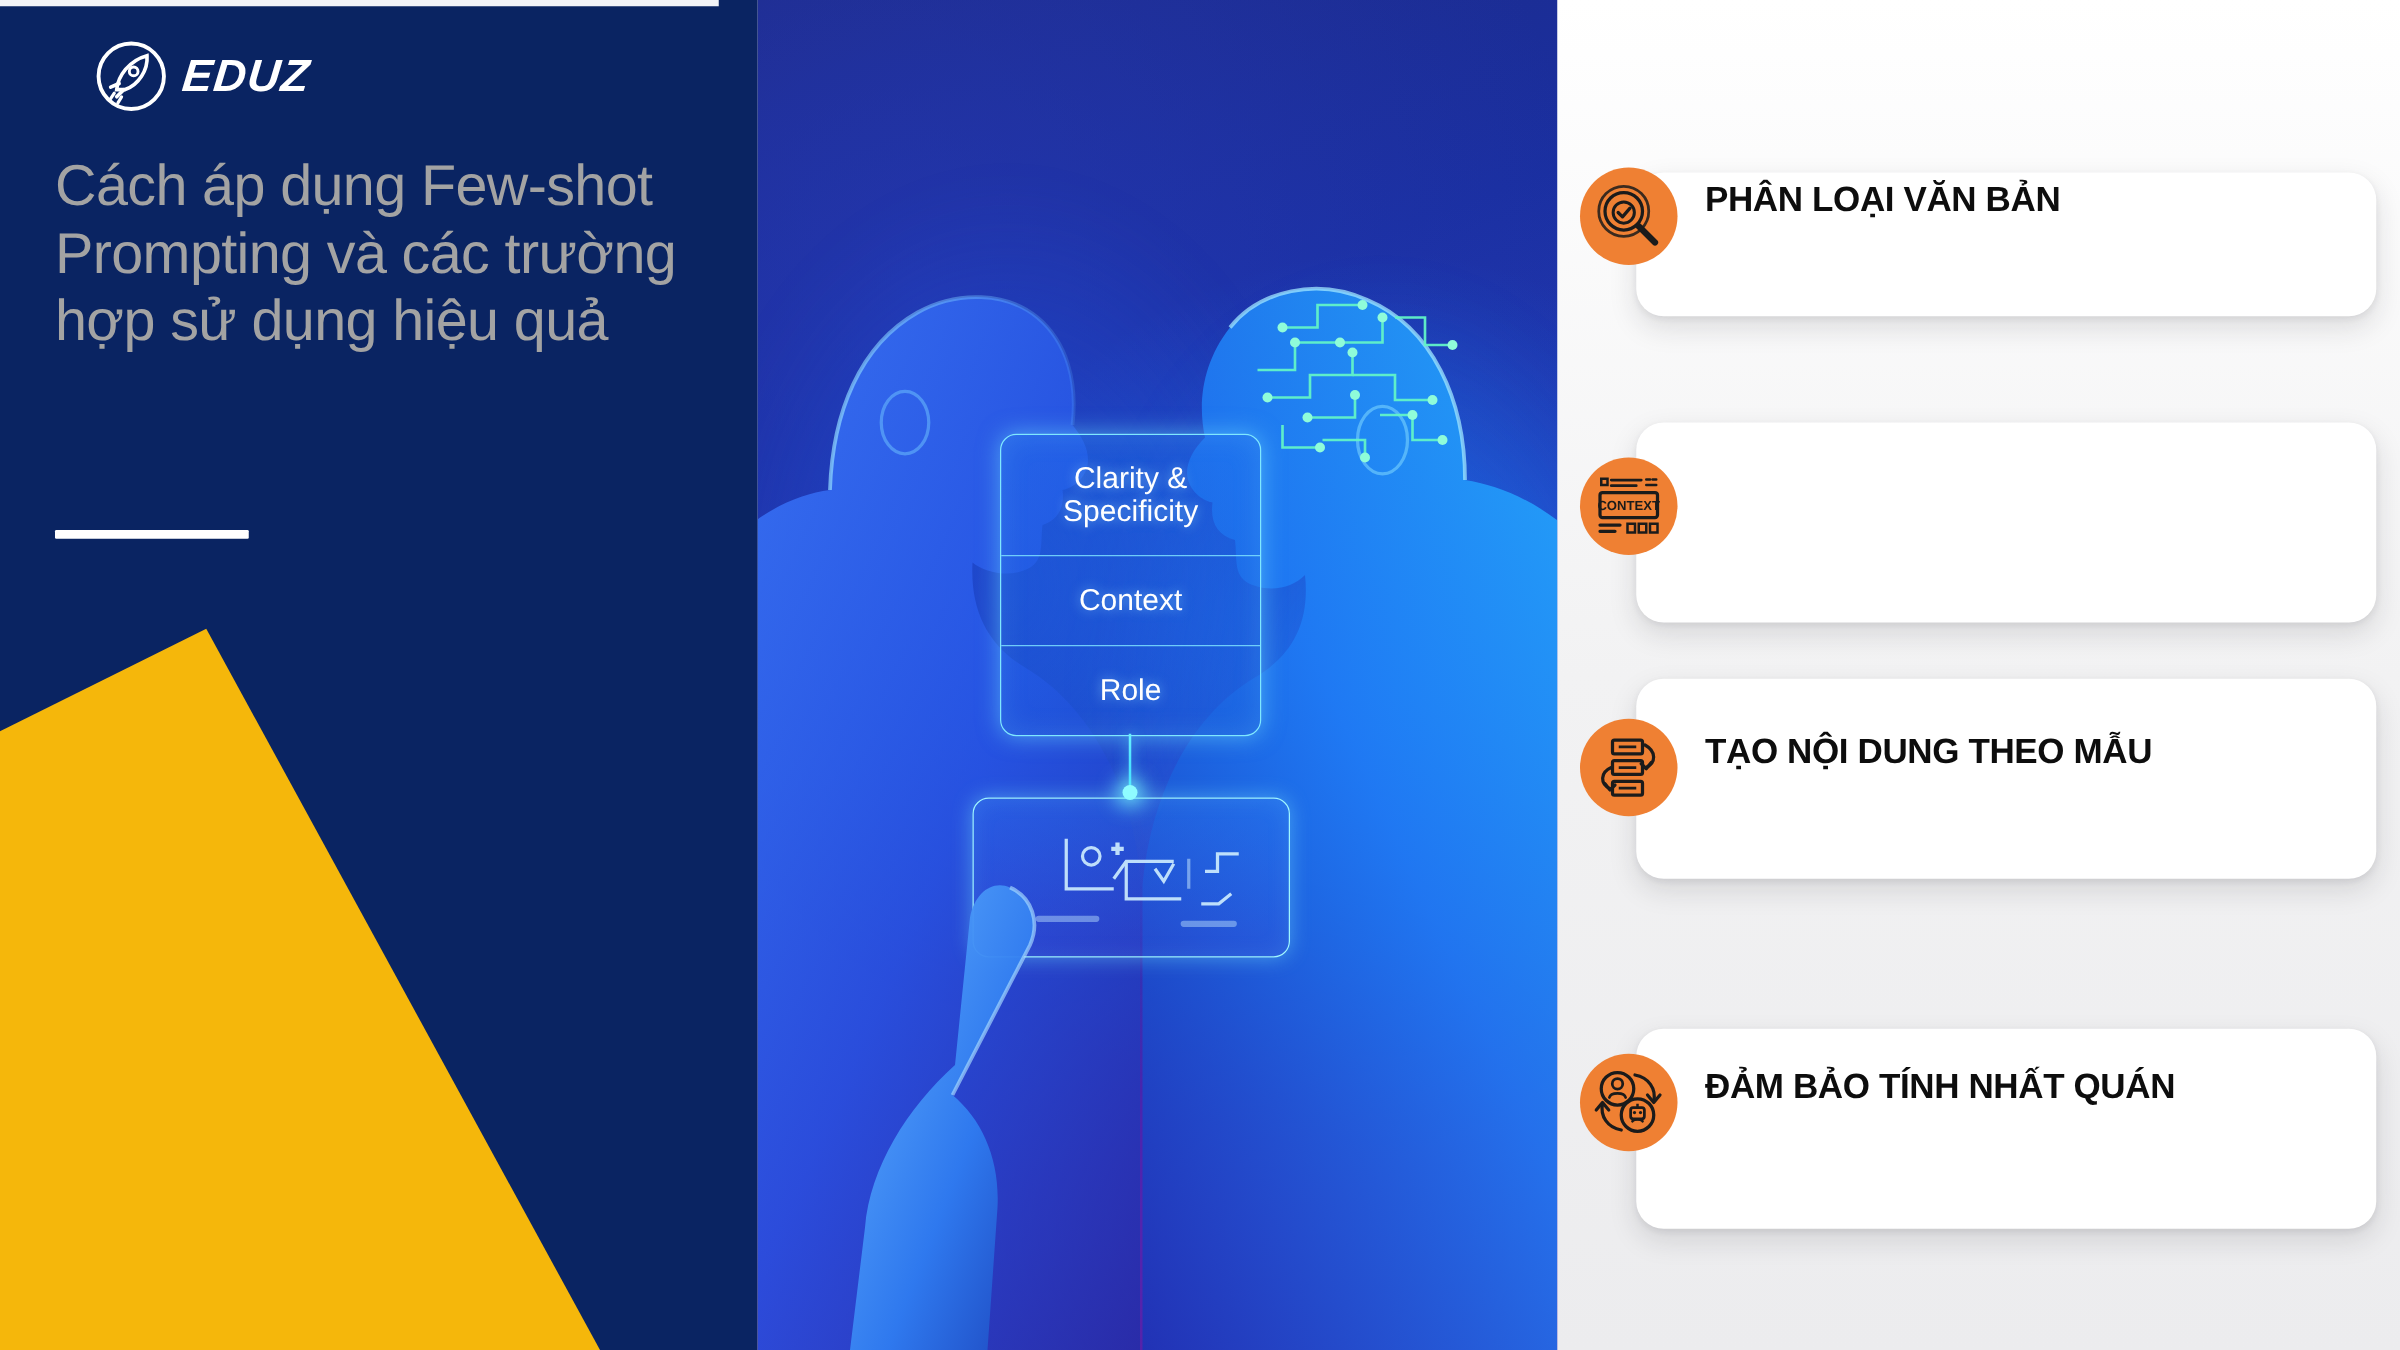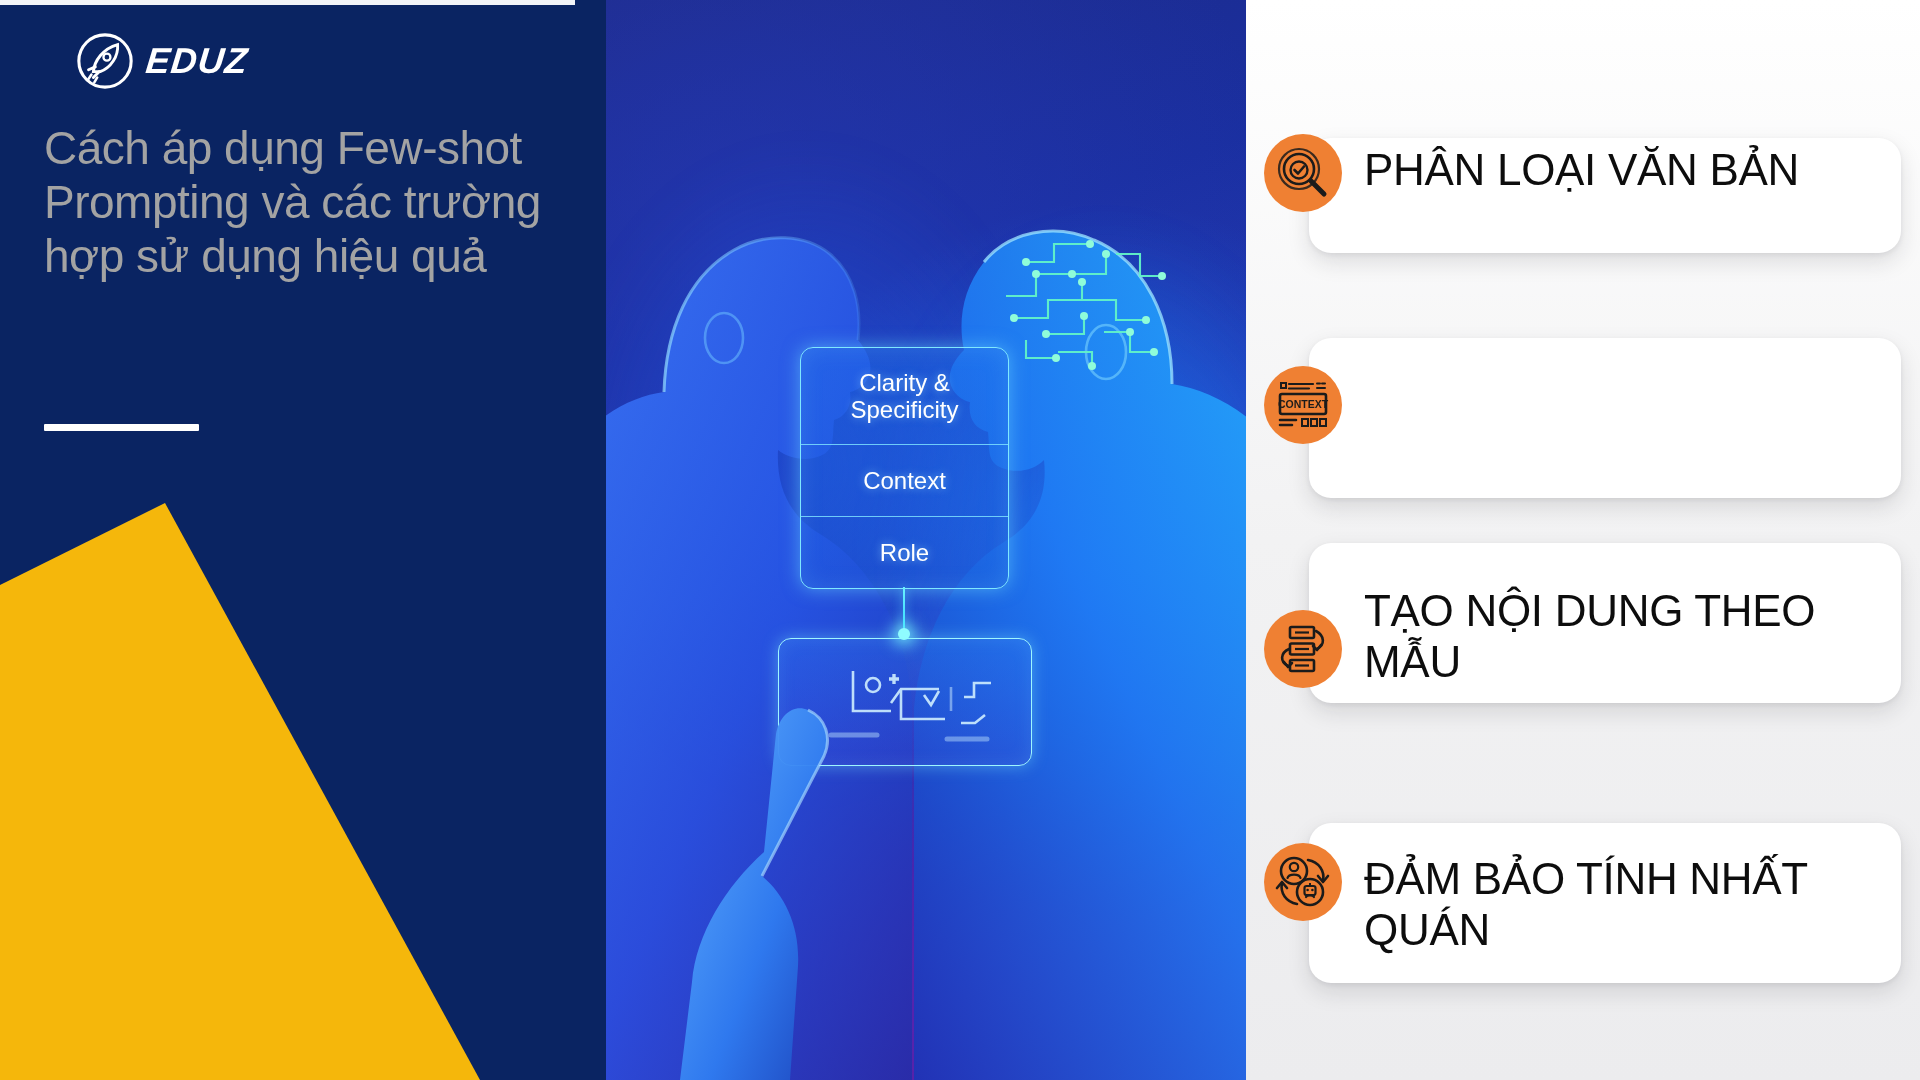--- a/index.html
+++ b/index.html
@@ -118,32 +118,32 @@
     box-shadow:0 9px 22px rgba(30,30,40,.13), 0 2px 5px rgba(30,30,40,.07);
   }
   .card-1{top:138px;width:592px;height:115px;}
   .card-2{top:338px;width:592px;height:160px;}
   .card-3{top:543px;width:592px;height:160px;}
   .card-4{top:823px;width:592px;height:160px;}
 
   .row{position:absolute;left:1246px;display:flex;align-items:flex-start;z-index:6;}
   .row-1{top:134px;}
   .row-2{top:366px;}
-  .row-3{top:575px;align-items:flex-end;}
+  .row-3{top:575px;}
   .row-4{top:843px;justify-content:center;}
 
   .icon-badge{
     width:78px;height:78px;border-radius:50%;flex:none;
     background:#ef8033;display:flex;align-items:center;justify-content:center;
     margin-left:18px;
   }
   .icon-badge svg{display:block;}
   .row-label{
     margin-left:22px;width:470px;
-    font-size:44px;font-weight:normal;color:#0d0d0d;
+    font-size:28px;font-weight:bold;color:#0d0d0d;
     line-height:1.17;letter-spacing:-0.3px;
     font-family:"Liberation Sans", sans-serif;
     padding-top:10px;
   }
 </style>
 </head>
 <body>
 
 <div class="canvas">
 

